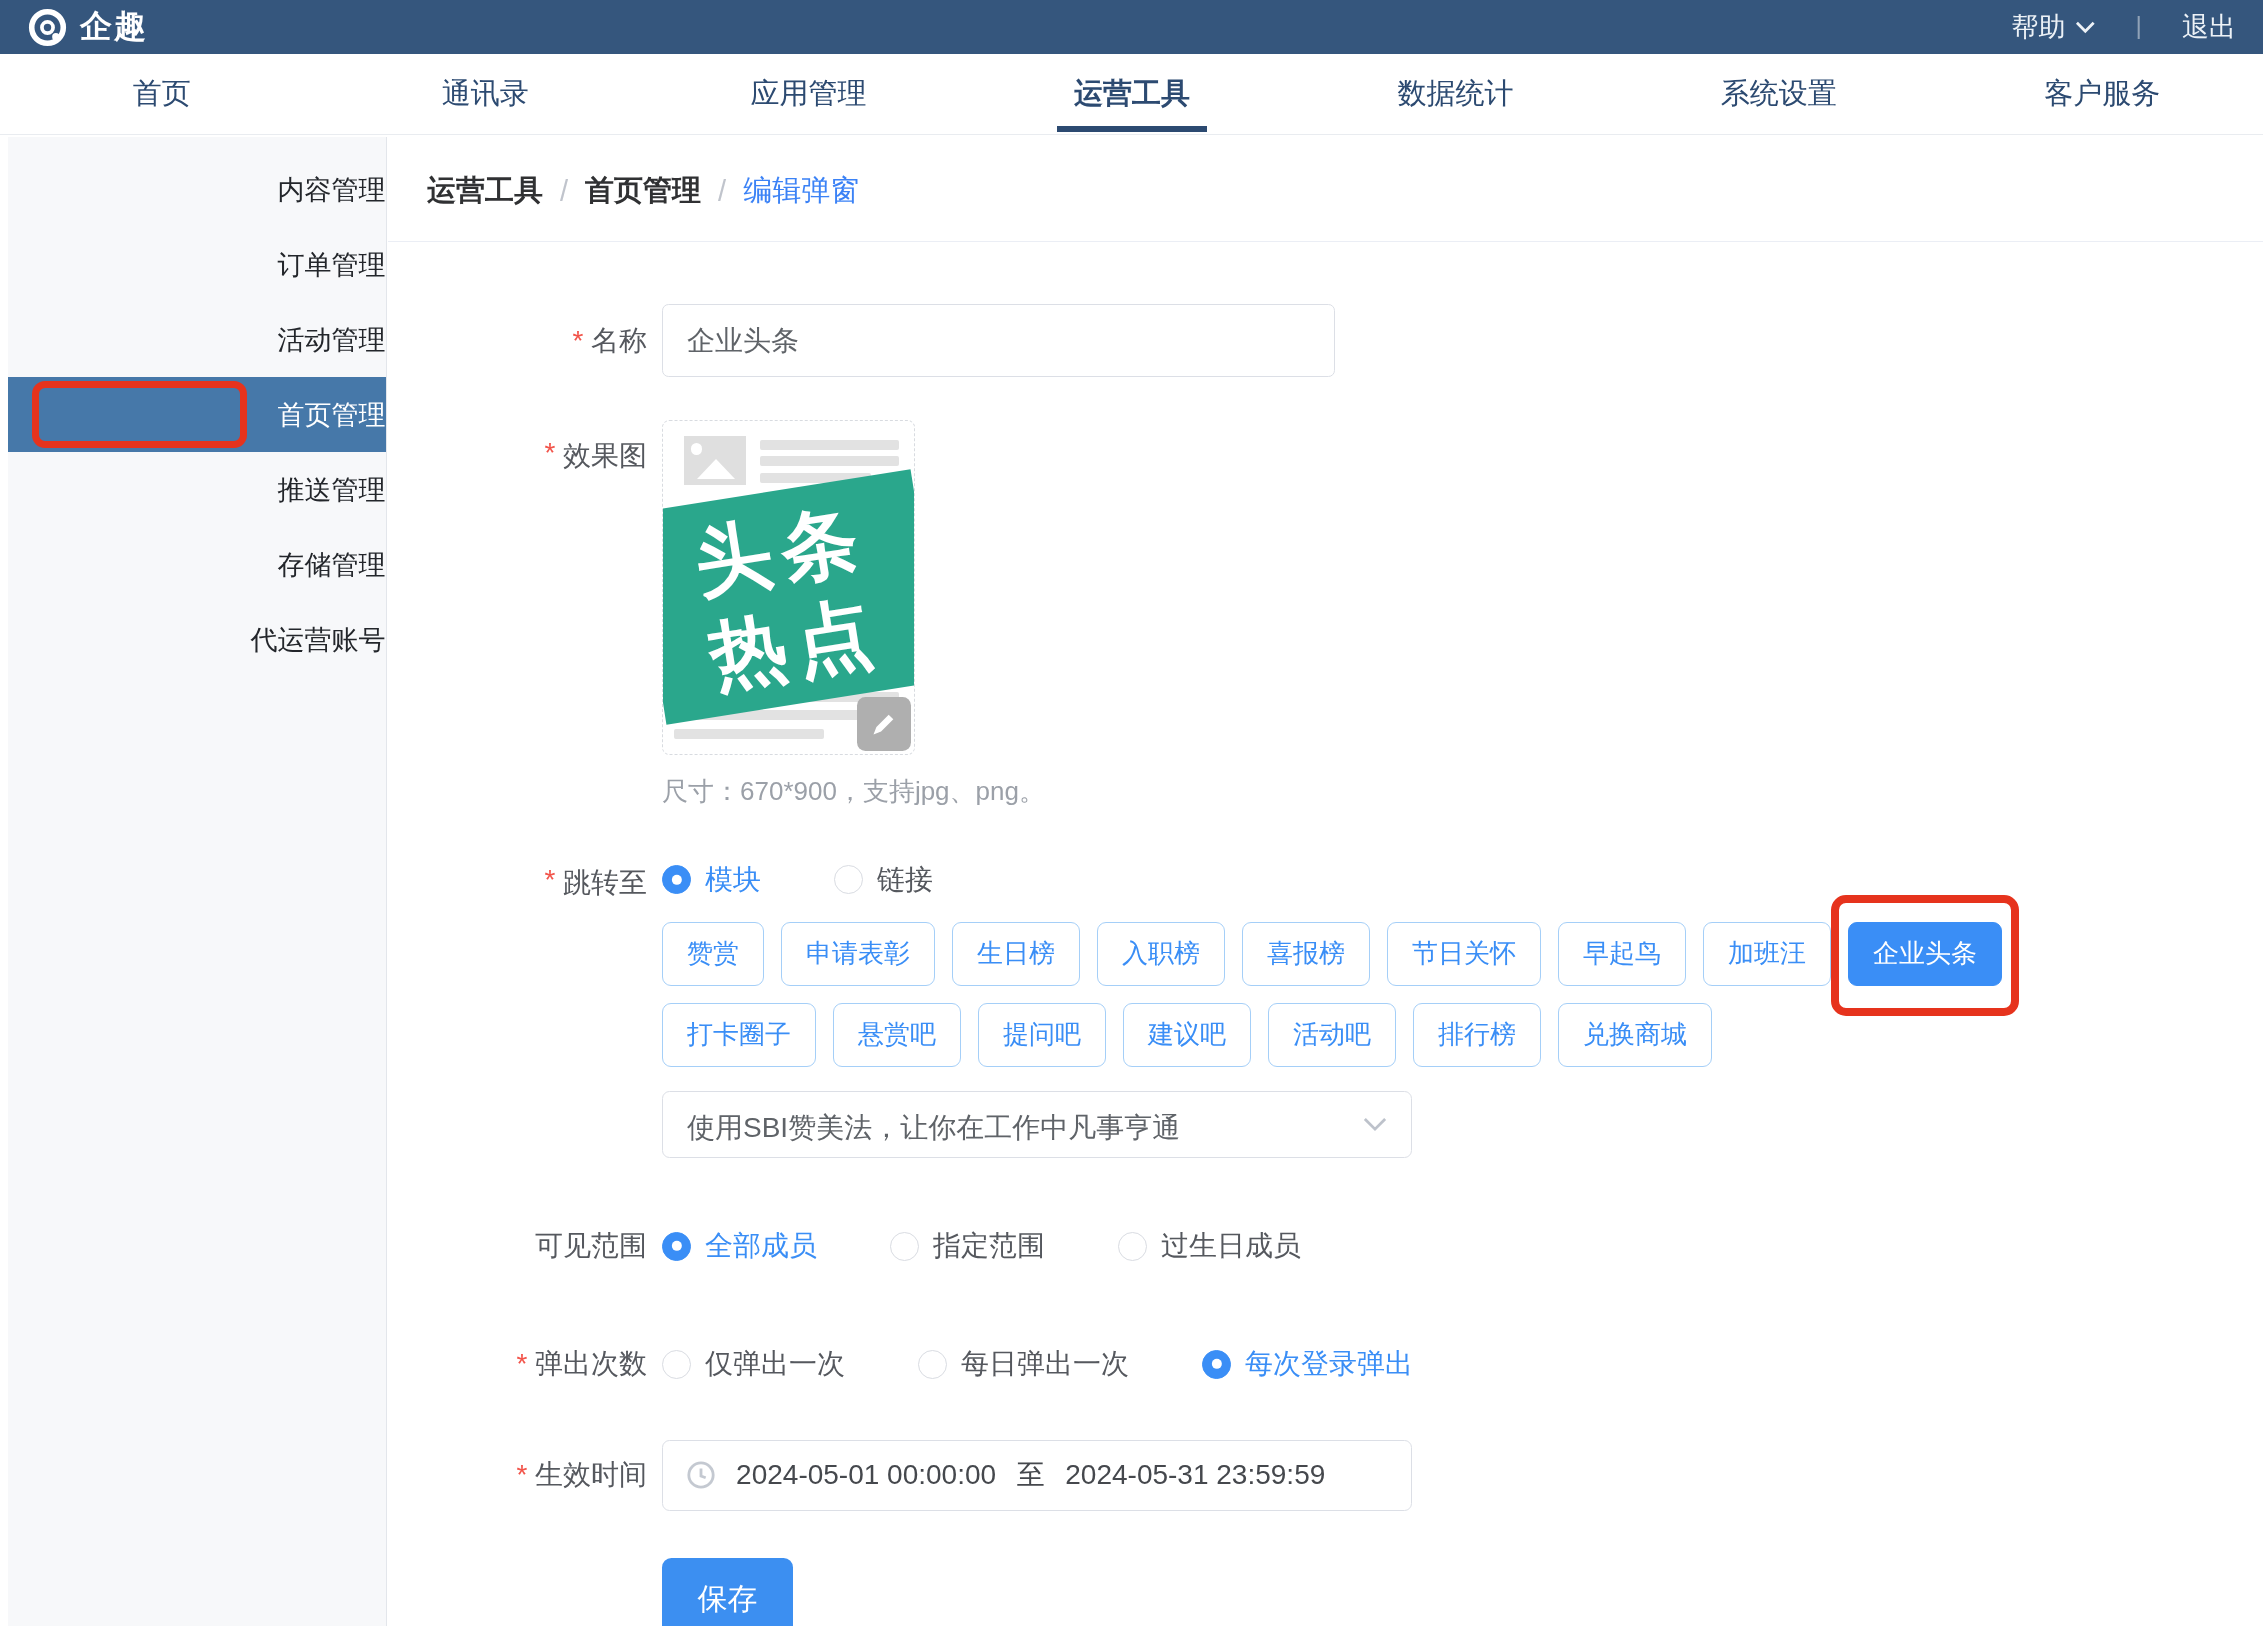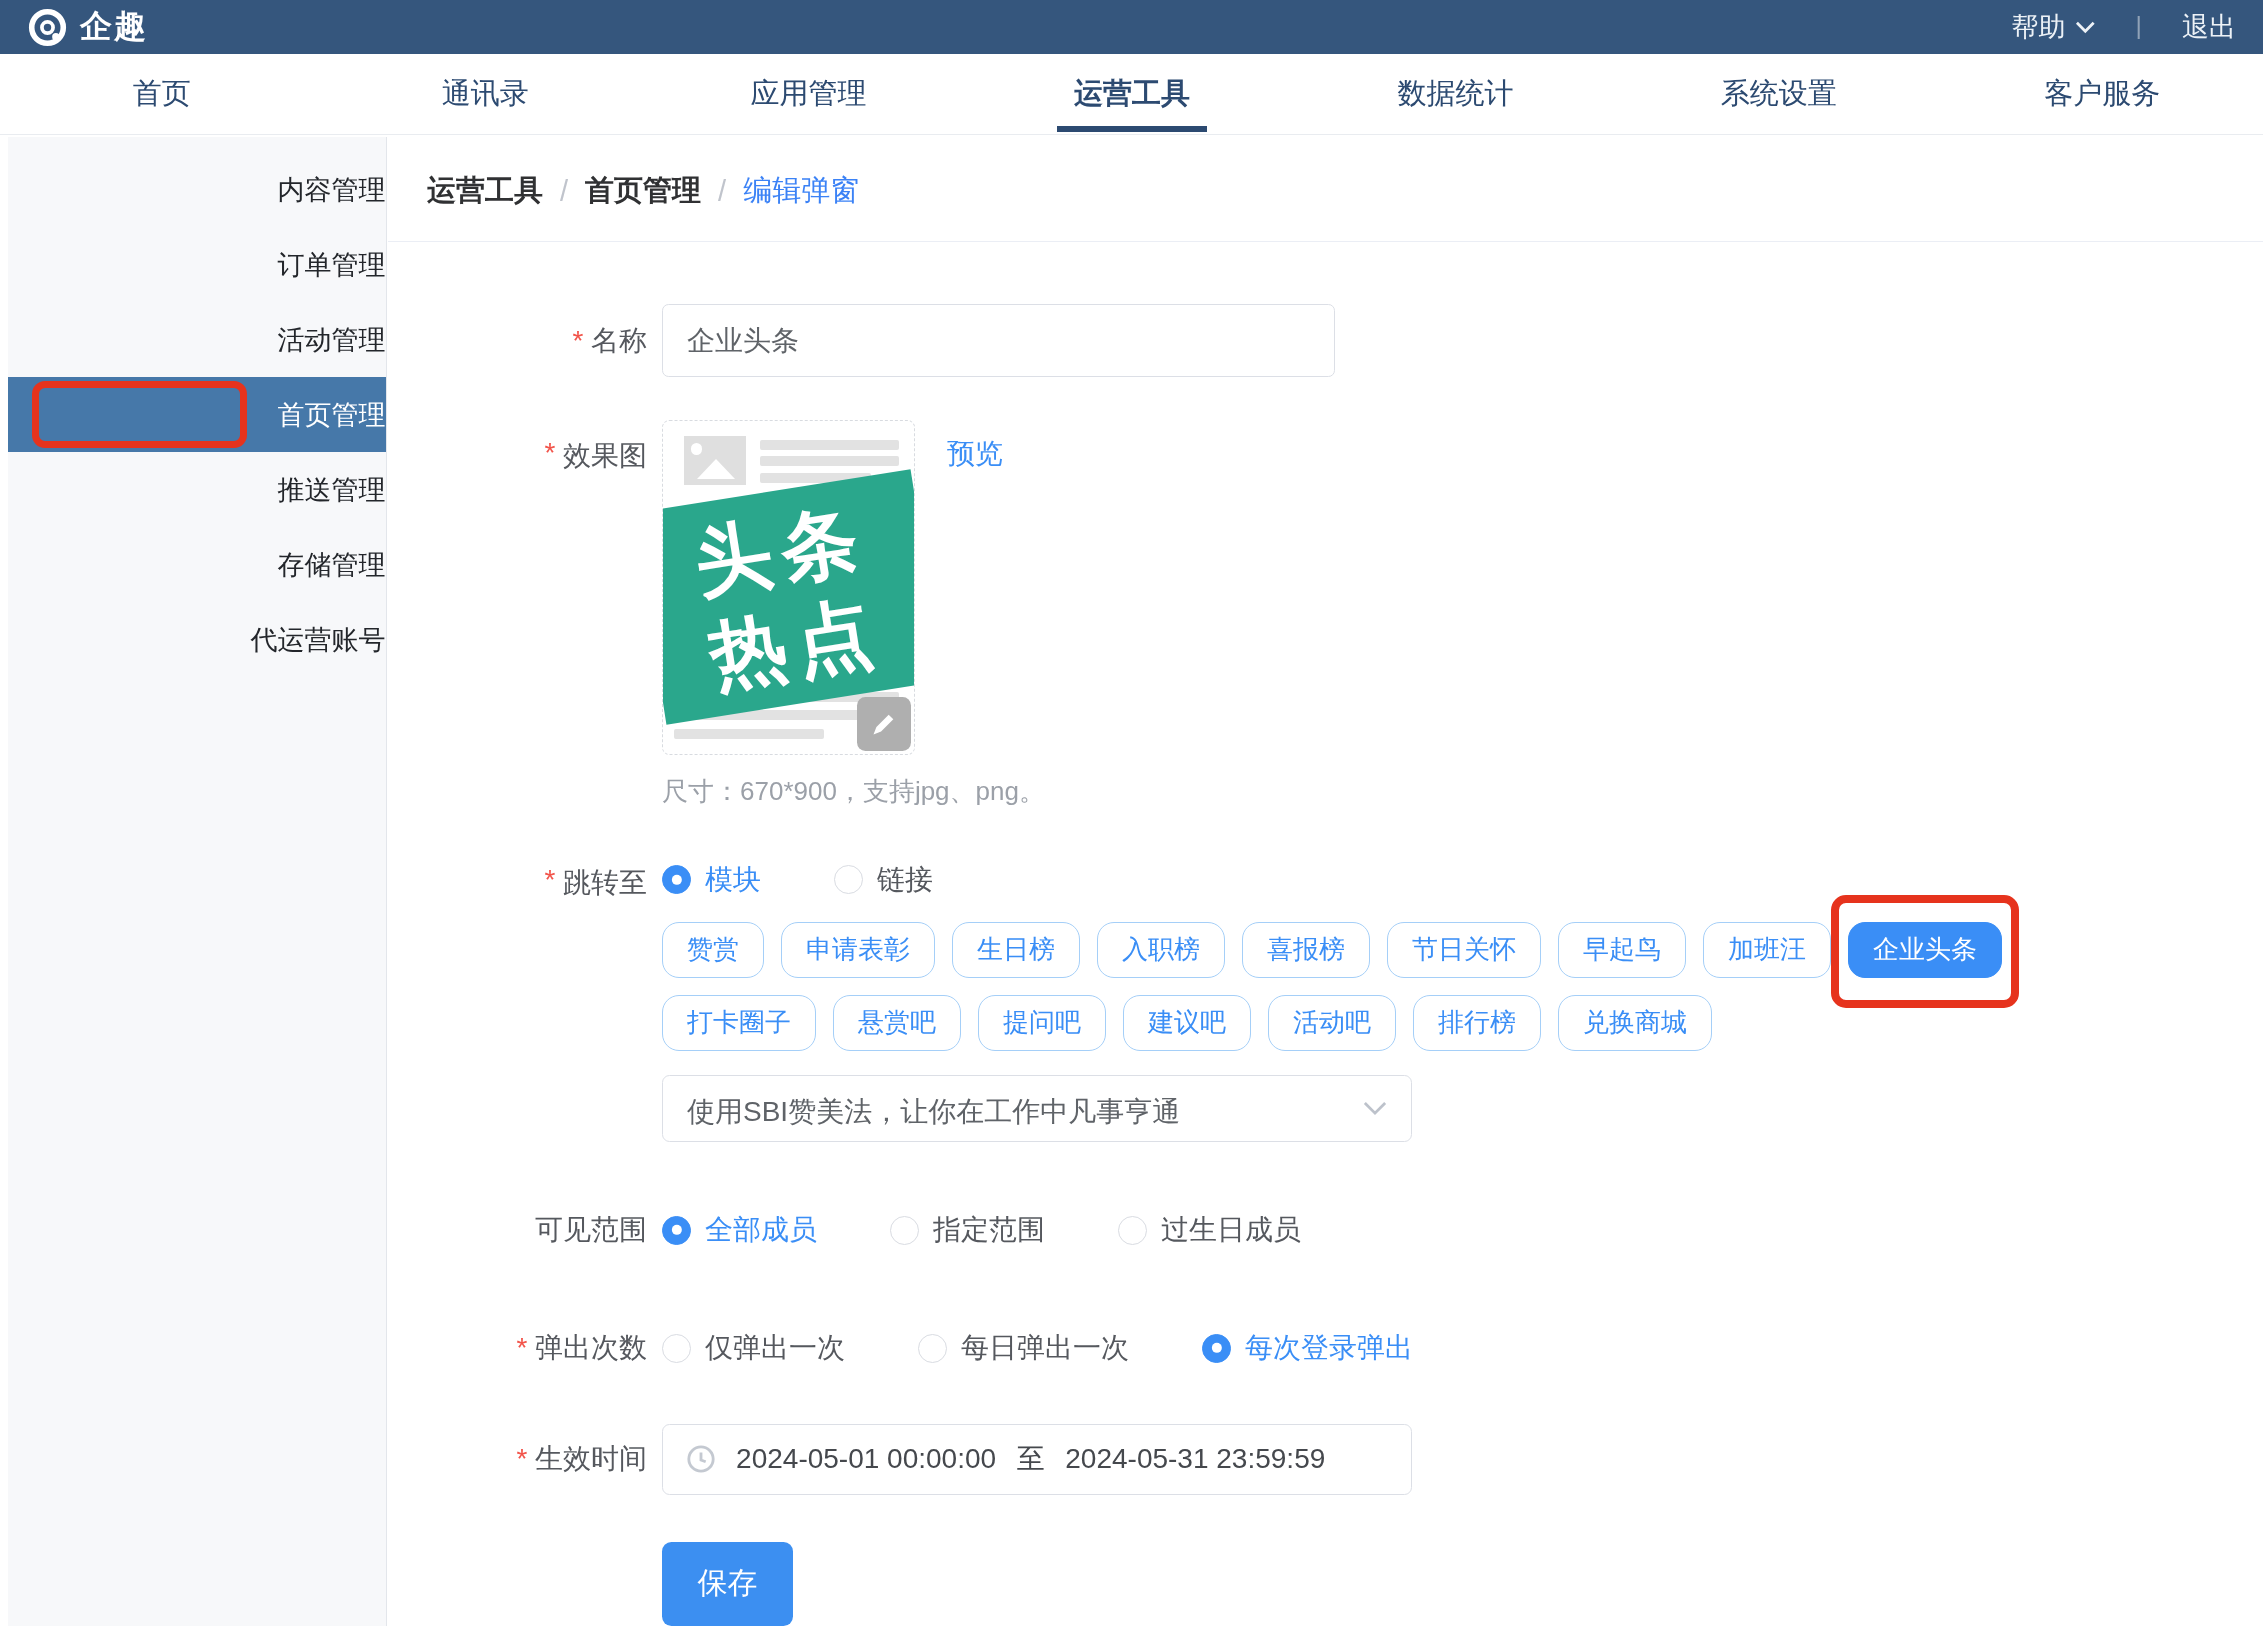--- a/index.html
+++ b/index.html
@@ -77,21 +77,21 @@
   .radio-line { display:flex; align-items:center; height:39px; }
   .radio-group { display:flex; align-items:center; margin-right:73px; cursor:pointer; }
   .radio { width:29px; height:29px; border-radius:50%; border:1.9px solid #D9DCE2; background:#fff; flex:none; }
   .radio.checked { background:#3A8EF6; border-color:#3A8EF6; position:relative; }
   .radio.checked::after { content:''; position:absolute; left:50%; top:50%; transform:translate(-50%,-50%);
                           width:10.3px; height:10.3px; border-radius:50%; background:#fff; }
   .radio-label { margin-left:14px; font-size:28px; color:#55585E; }
   .radio-label.active { color:#3A8EF6; }
 
   .module-wrap { margin-top:22.5px; width:1467px; display:flex; flex-wrap:wrap; gap:17px; }
-  .mod-btn { height:56px; padding:0 24px; border:0.9px solid #A5CFF8; border-radius:17px; background:#fff;
+  .mod-btn { height:64px; padding:0 24px; border:0.9px solid #A5CFF8; border-radius:9px; background:#fff;
              color:#3A8EF6; font-size:26px; display:flex; align-items:center; cursor:pointer; position:relative; }
   .mod-btn.selected { background:#3A8EF6; color:#fff; border-color:#3A8EF6; }
   .mod-redbox { position:absolute; left:-18px; right:-18px; top:-28px; bottom:-31px;
                 border:8.4px solid #E6331D; border-radius:15px; pointer-events:none; }
 
   .select-box { margin-top:24px; width:750px; height:67px; border:0.9px solid #DCDFE6; border-radius:7.5px;
                 display:flex; align-items:center; padding:0 24px; cursor:pointer; background:#fff; }
   .select-text { flex:1; font-size:28px; color:#5F6368;margin-top:8px; }
 
   .row-visible { margin-top:69px; }
@@ -225,21 +225,20 @@
               <span class="banner-line">头条</span>
               <span class="banner-line">热点</span>
             </div>
           </div>
           <div class="edit-btn">
             <svg width="28" height="28" viewBox="0 0 24 24">
               <path d="M3 21l2.5-6.5L16 4l4 4L9.5 18.5 3 21z" fill="#ffffff"></path>
             </svg>
           </div>
         </div>
-        <span class="preview-link">预览</span>
       </div>
 
       <div class="form-row">
         <div class="label-col"></div>
         <span class="size-hint">尺寸：670*900，支持jpg、png。</span>
       </div>
 
       <div class="form-row row-jump">
         <div class="label-col" style="align-items:flex-start; padding-top:3.7px;">
           <span class="req">*</span>

